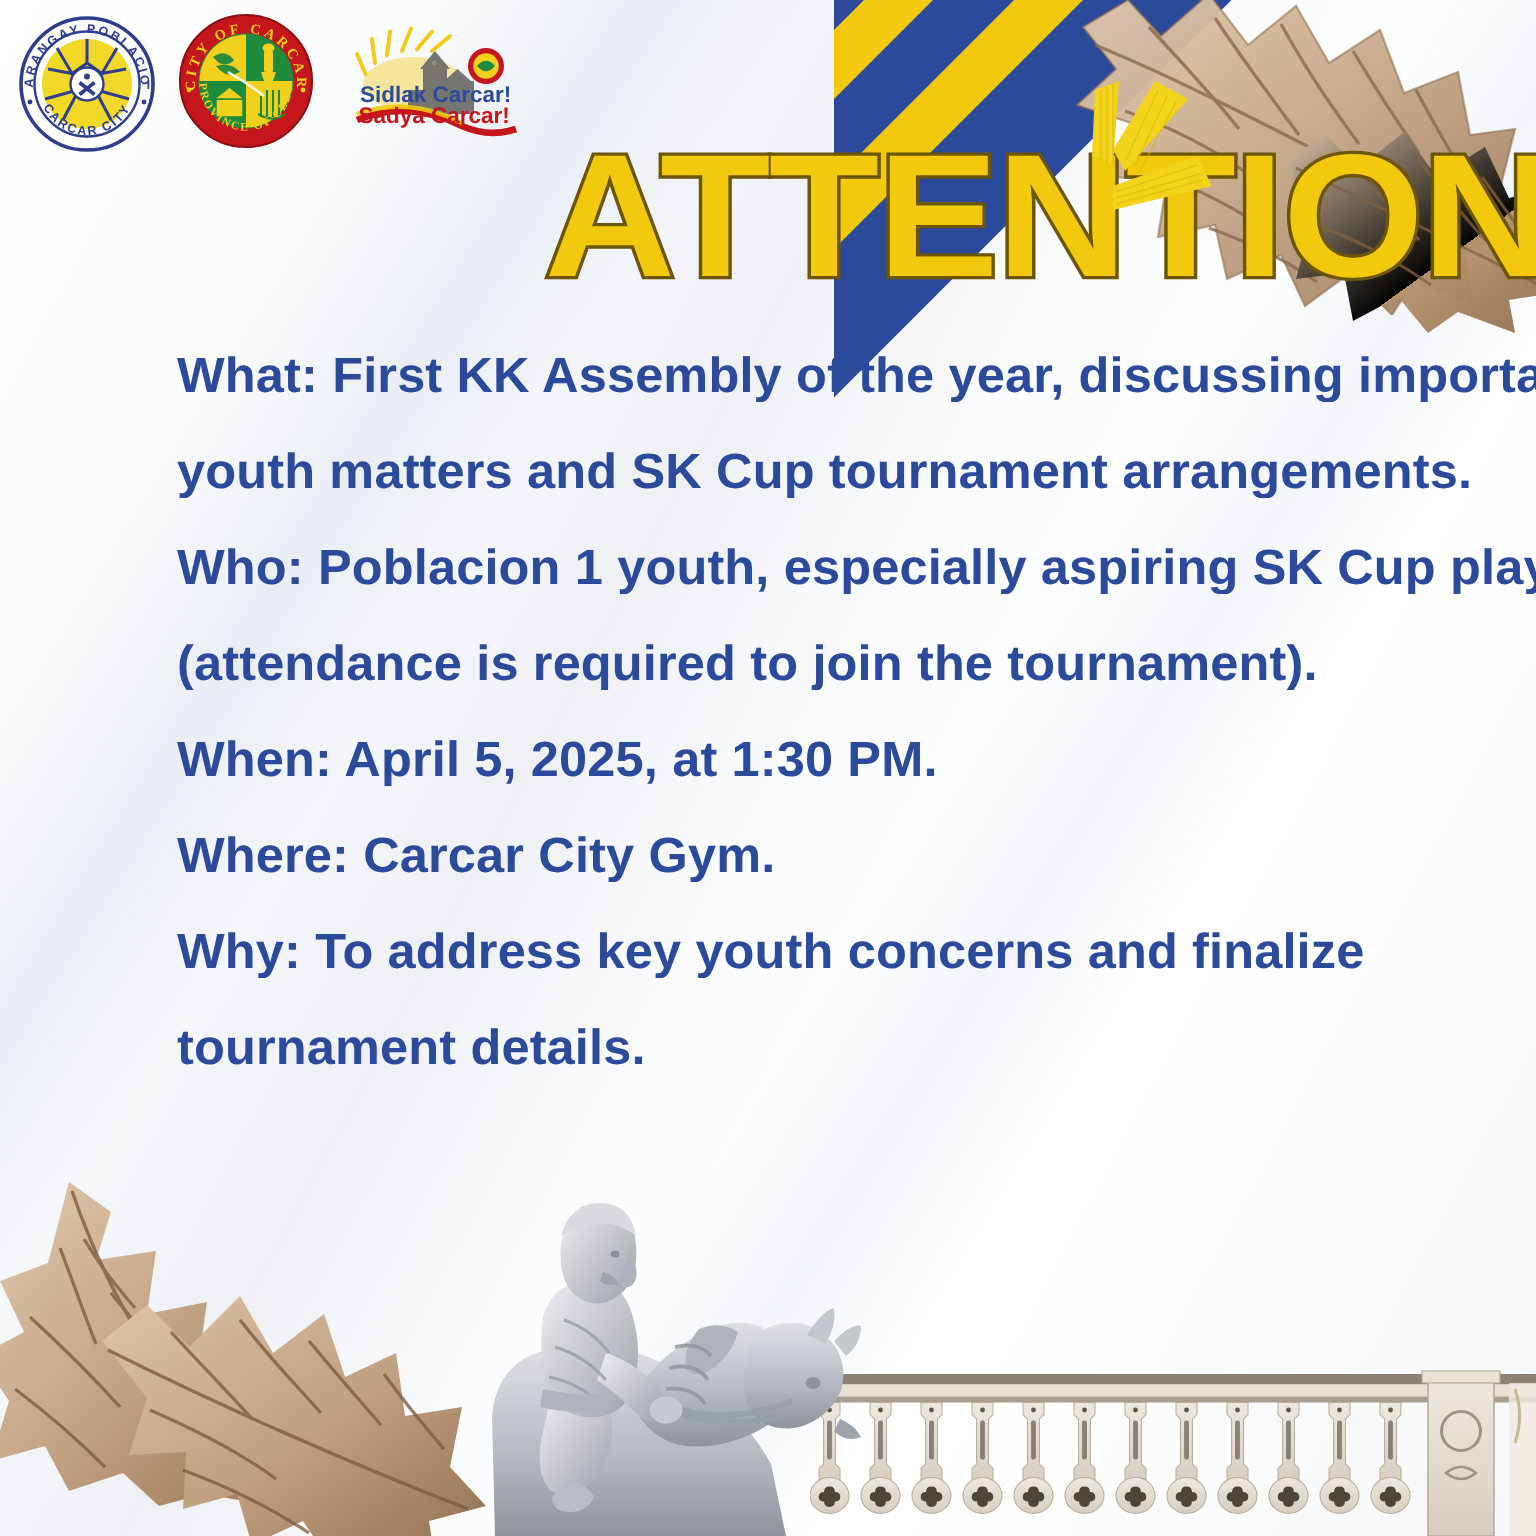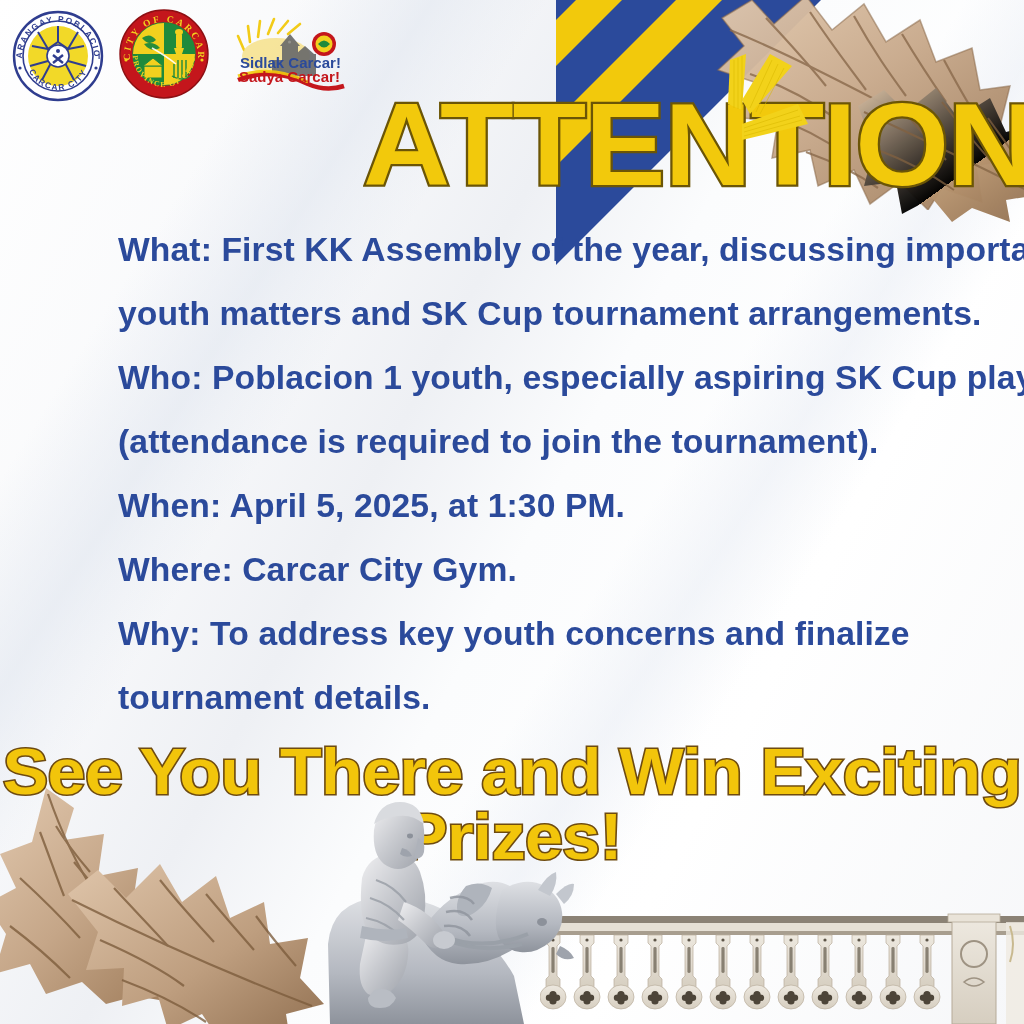--- a/index.html
+++ b/index.html
@@ -364,23 +364,20 @@
     <div class="line">What: First KK Assembly of the year, discussing important</div>
     <div class="line">youth matters and SK Cup tournament arrangements.</div>
     <div class="line">Who: Poblacion 1 youth, especially aspiring SK Cup players</div>
     <div class="line">(attendance is required to join the tournament).</div>
     <div class="line">When: April 5, 2025, at 1:30 PM.</div>
     <div class="line">Where: Carcar City Gym.</div>
     <div class="line">Why: To address key youth concerns and finalize</div>
     <div class="line">tournament details.</div>
   </div>
 
-  <div class="tagline">
-    <span>See You There and Win Exciting Prizes!</span>
-  </div>
 
   <div class="balustrade">
     <svg width="484" height="132" viewBox="0 0 484 132" preserveAspectRatio="none">
       <defs>
         <linearGradient id="stone" x1="0" y1="0" x2="0" y2="1">
           <stop offset="0%" stop-color="#EDE8DF"></stop>
           <stop offset="100%" stop-color="#D6CEC0"></stop>
         </linearGradient>
         <g id="baluster">
           <path d="M4 0 h14 v8 l-3 3 v30 l3 3 v10 h-14 v-10 l3 -3 v-30 l-3 -3z" fill="url(#stone)" stroke="#b9ae9c" stroke-width=".7"></path>

